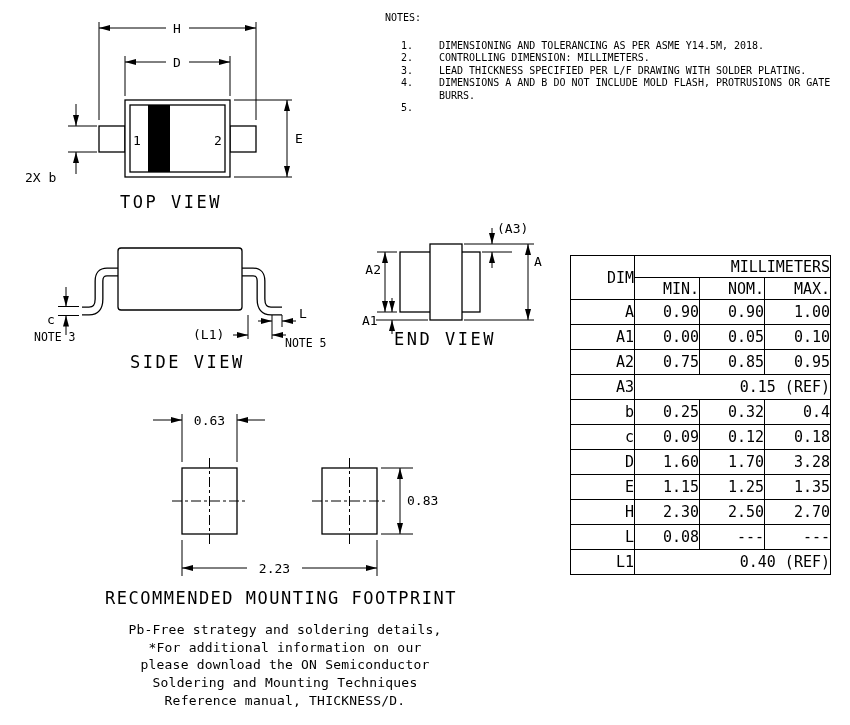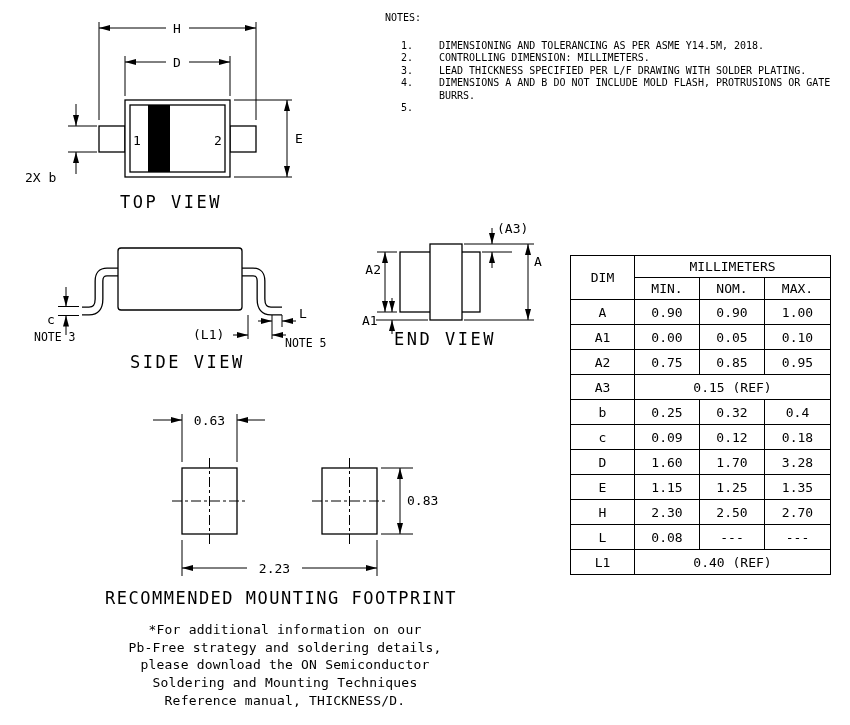--- a/index.html
+++ b/index.html
@@ -17,21 +17,21 @@
   .vt{font:17px "DejaVu Sans Mono",monospace;fill:#000;letter-spacing:2.5px;}
   
   .notes{width:455px;font-size:10px;line-height:1.25;}
   .notes-title{margin-bottom:15px;}
   .note-item{display:flex;padding-left:16px;}
   .note-num{width:20px;flex:none;}
   .note-gap{width:12px;flex:none;}
   .note-text{width:407px;margin-left:6px;}
   
   table.dims{border-collapse:collapse;table-layout:fixed;width:260px;
-             font-size:13px;text-align:center;}
+             font-size:15px;text-align:right;}
   table.dims th,table.dims td{border:1px solid #000;padding:0;height:24px;font-weight:normal;}
   table.dims .hrow th{height:21px;}
   
   .caption{font-size:17px;letter-spacing:1.5px;white-space:nowrap;}
   .footnote{width:350px;text-align:center;font-size:13px;line-height:1.36;letter-spacing:.2px;}
 </style>
 </head>
 <body>
 
 <div class="canvas">
@@ -274,20 +274,20 @@
     <line x1="87" y1="140" x2="87" y2="176" class="dl"></line>
     <line x1="282" y1="140" x2="282" y2="176" class="dl"></line>
     <line x1="87" y1="168" x2="152" y2="168" class="dl" marker-start="url(#arw)"></line>
     <line x1="207" y1="168" x2="282" y2="168" class="dl" marker-end="url(#arw)"></line>
     <text x="179.5" y="172.5" text-anchor="middle" class="dt">2.23</text>
   </svg>
 
   <div class="abs caption" style="left:105px;top:588px;text-align:right;">RECOMMENDED MOUNTING FOOTPRINT</div>
 
   <div class="abs footnote" style="left:110px;top:621px;">
+    <div>Pb-Free strategy and soldering details,</div>
     <div>*For additional information on our</div>
-    <div>Pb-Free strategy and soldering details,</div>
     <div>please download the ON Semiconductor</div>
     <div>Soldering and Mounting Techniques</div>
     <div>Reference manual, THICKNESS/D.</div>
   </div>
 
 </div>
 
 </body></html>

